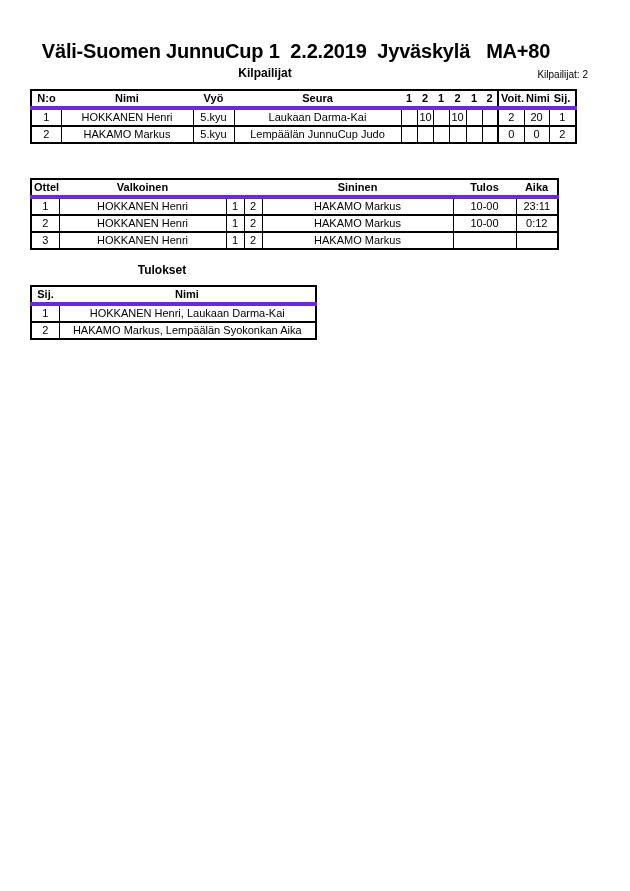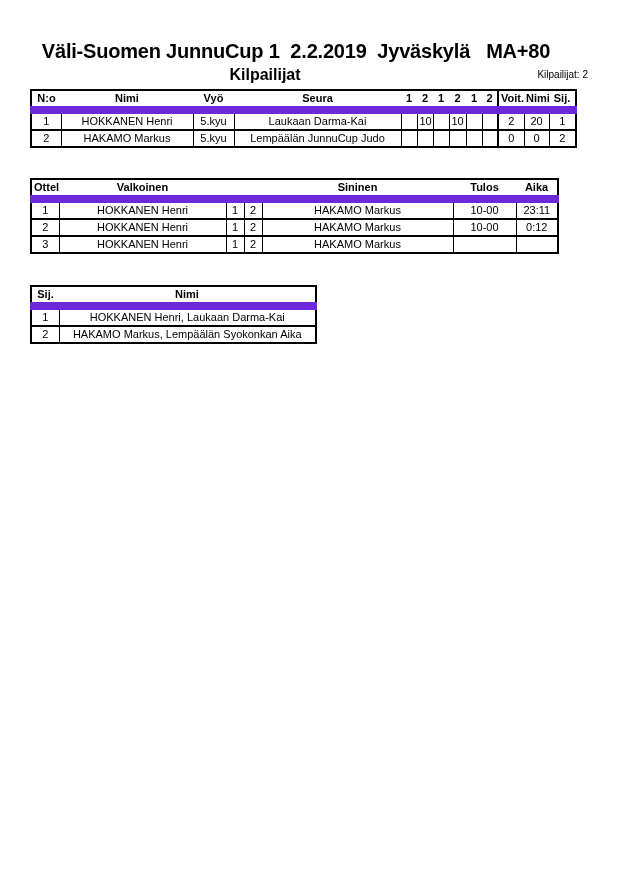--- a/index.html
+++ b/index.html
@@ -22,21 +22,21 @@
     left: 0;
     width: 592px;
     text-align: center;
     font-size: 20px;
     font-weight: bold;
     letter-spacing: -0.2px;
     white-space: pre;
   }
   .section-title {
     position: absolute;
-    font-size: 16px;
+    font-size: 12px;
     font-weight: bold;
     text-align: center;
     white-space: nowrap;
   }
   #sec-kilpailijat { top: 66px;  left: 0; width: 530px; }
   #sec-ottelut     { top: 161px; left: 0; width: 540px; }
   #sec-tulokset    { top: 263px; left: 0; width: 324px; }
   .count-label {
     position: absolute;
     top: 69px;
@@ -59,21 +59,21 @@
     vertical-align: middle;
     white-space: nowrap;
     overflow: hidden;
   }
   #t1 { left: 30px; top: 89px;  width: 545px; }
   #t2 { left: 30px; top: 178px; width: 527px; }
   #t3 { left: 30px; top: 285px; width: 285px; }
   tr.hdr td {
     font-weight: bold;
     border: none;
-    border-bottom: 8px solid #6d28d9;
+    border-bottom: 4px solid #6d28d9;
   }
   tr.r td {
     border: 1px solid #000;
     border-top: 2px solid #000;
     border-bottom: 2px solid #000;
   }
   td.lt  { text-align: left; padding-left: 5px; }
   td.hfl { text-align: left; padding-left: 1px; }
   td.sep { border-left: 2px solid #000 !important; }
   td.hdl { border-right: 1px solid #000; }
@@ -197,20 +197,21 @@
       <td class="lt">HOKKANEN Henri</td>
       <td>1</td>
       <td>2</td>
       <td class="lt">HAKAMO Markus</td>
       <td></td>
       <td></td>
     </tr>
   </tbody>
     </table>
 
+  <div class="section-title" id="sec-tulokset">Tulokset</div>
 
   <table class="grid" id="t3">
     <colgroup>
       <col style="width:28px">
         <col style="width:257px">
     </colgroup>
     <tbody>
         <tr class="hdr">
       <td class="hdl">Sij.</td>
       <td>Nimi</td>

